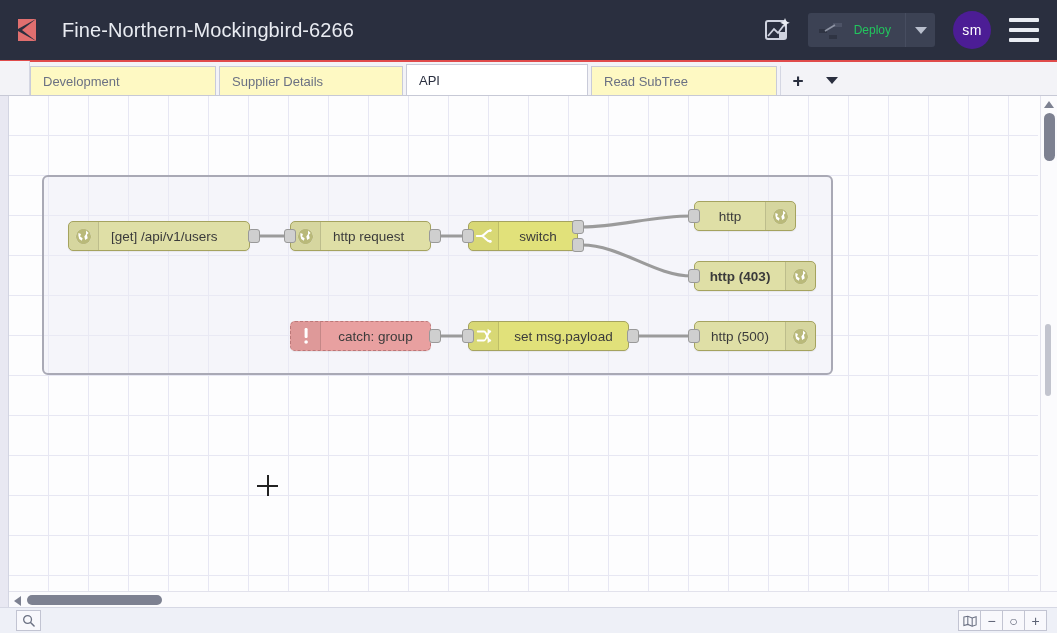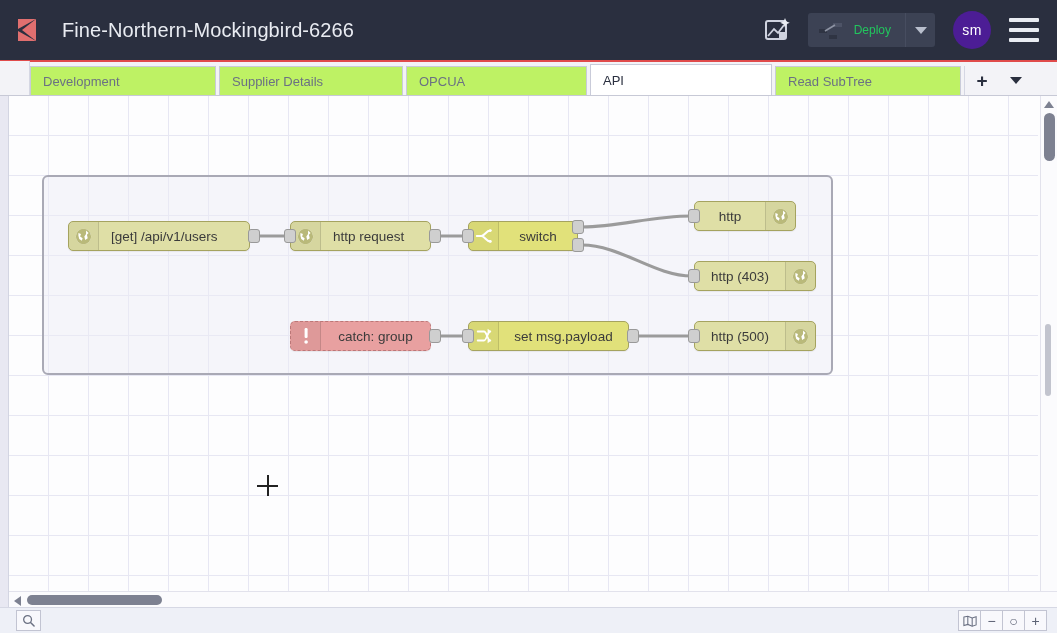--- a/index.html
+++ b/index.html
@@ -74,21 +74,21 @@
     position: absolute; left: 0; top: 62px;
     width: 1057px; height: 34px;
     background: #f3f3f7;
     border-bottom: 1px solid #c7c9d6;
     display: flex; align-items: flex-end;
   }
   .tab-rail-left { width: 30px; height: 34px; flex: none;
     border-right: 1px solid #d5d7e3; background: #f3f3f7; }
   .tab {
     height: 29px; flex: none;
-    background: #bef264; border: 1px solid #c9cbd9;
+    background: #fef9c3; border: 1px solid #c9cbd9;
     border-bottom: none; margin-right: 3px;
     display: flex; align-items: center;
     padding: 0 12px; font-size: 13px; color: #6b7183;
     cursor: pointer; white-space: nowrap; overflow: hidden;
   }
   .tab.active {
     background: #ffffff; color: #2a2f3f;
     border-color: #c9cbd9; height: 31px;
   }
   .tab-addbar {
@@ -283,23 +283,20 @@
 
   <div class="tabbar">
     <div class="tab-rail-left"></div>
 
     <div class="tab" style="width:186px">
       <span>Development</span>
     </div>
     <div class="tab" style="width:184px">
       <span>Supplier Details</span>
     </div>
-    <div class="tab" style="width:181px">
-      <span>OPCUA</span>
-    </div>
     <div class="tab active" style="width:182px">
       <span>API</span>
     </div>
     <div class="tab" style="width:186px">
       <span>Read SubTree</span>
     </div>
 
     <div class="tab-addbar">
       <div class="tab-add">
         <span class="plus-glyph">+</span>
@@ -376,21 +373,21 @@
         <div class="node-label">http</div>
         <div class="node-icon right">
           <svg width="17" height="17" viewBox="0 0 20 20" aria-hidden="true">
             <circle cx="10" cy="10" r="9" fill="#fff"></circle>
             <path d="M10 1 A9 9 0 0 0 1 10 A9 9 0 0 0 10 19 A9 9 0 0 0 19 10 A9 9 0 0 0 10 1 Z M4 6 L7 7 L6 10 L9 12 L8 15 L5 13 L4 9 Z M13 3 L16 6 L14 8 L15 12 L12 14 L11 10 L13 7 Z" fill="#b9b97a"></path>
           </svg>
         </div>
       </div>
       <div class="port" style="left:679px; top:113px;"></div>
 
-      <div class="node" style="left:685px; top:165px; width:122px;">
+      <div class="node" style="left:685px; top:165px; width:122px;font-weight:bold;">
         <div class="node-label">http (403)</div>
         <div class="node-icon right">
           <svg width="17" height="17" viewBox="0 0 20 20" aria-hidden="true">
             <circle cx="10" cy="10" r="9" fill="#fff"></circle>
             <path d="M10 1 A9 9 0 0 0 1 10 A9 9 0 0 0 10 19 A9 9 0 0 0 19 10 A9 9 0 0 0 10 1 Z M4 6 L7 7 L6 10 L9 12 L8 15 L5 13 L4 9 Z M13 3 L16 6 L14 8 L15 12 L12 14 L11 10 L13 7 Z" fill="#b9b97a"></path>
           </svg>
         </div>
       </div>
       <div class="port" style="left:679px; top:173px;"></div>
 

